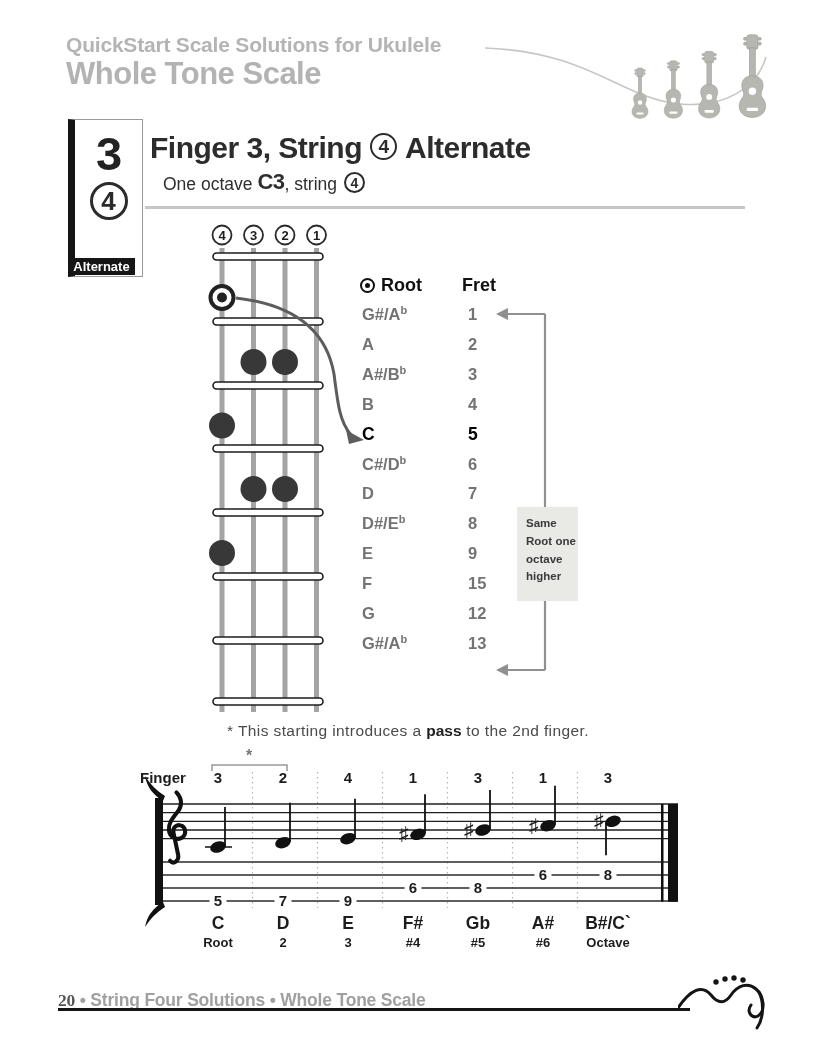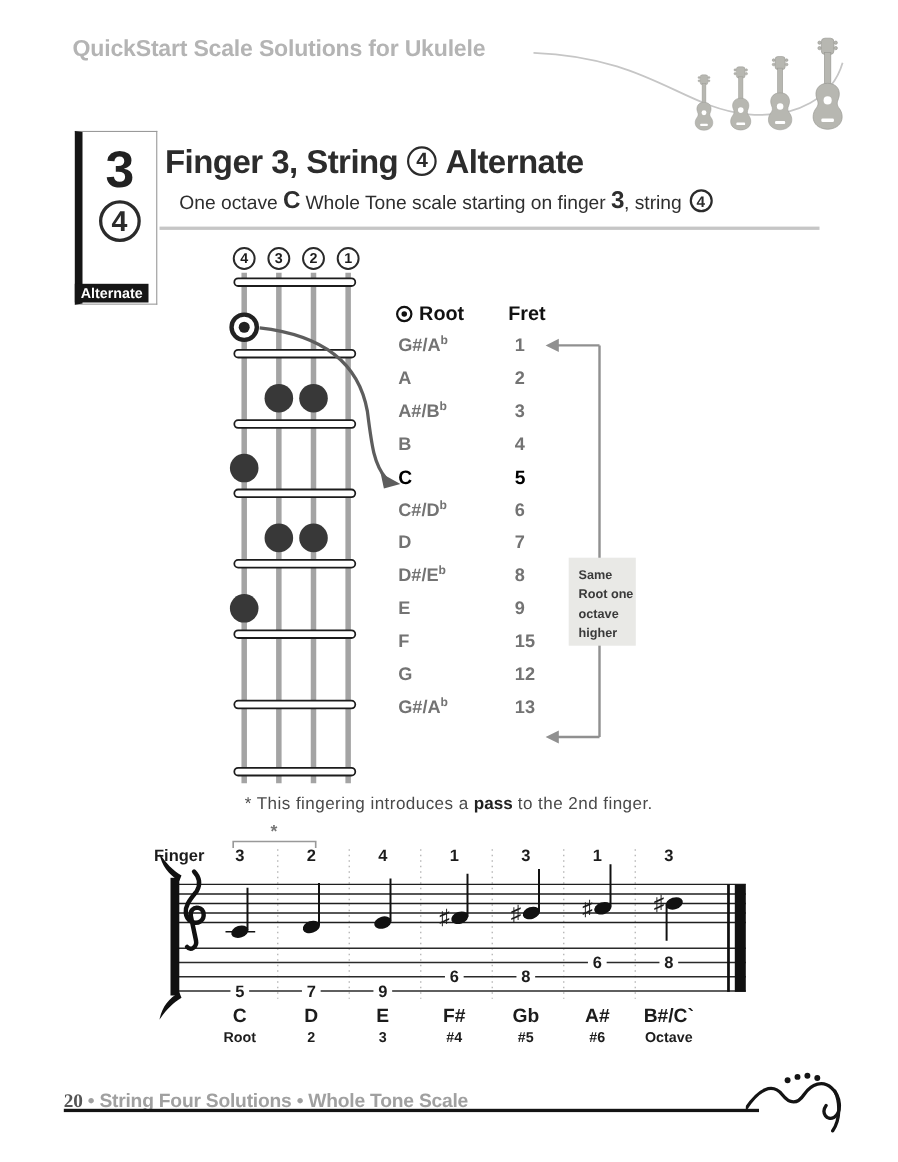--- a/index.html
+++ b/index.html
@@ -44,21 +44,21 @@
   .root-dot{width:5px;height:5px;background:#111;border-radius:50%;}
   .nt-fret-h{position:absolute;left:102px;}
   .nt-rows{position:absolute;left:2px;top:26px;}
   .nt-row{position:relative;height:29.85px;display:flex;align-items:center;width:160px;
     font-size:16.5px;font-weight:600;color:#737373;}
   .nt-row sup{font-size:11px;vertical-align:6px;line-height:0;}
   .nt-fret{position:absolute;left:106px;}
   .nt-bold{font-weight:800;color:#000;font-size:17.5px;}
 
   #table-arrows{left:485px;top:300px;z-index:1;}
-  .same-root{left:517px;top:507px;width:61px;height:80px;background:#e9e9e6;z-index:2;box-sizing:border-box;
+  .same-root{left:517px;top:507px;width:61px;height:94px;background:#e9e9e6;z-index:2;box-sizing:border-box;
     padding:8px 0 0 9px;font-size:11.5px;font-weight:600;color:#3a3a3a;line-height:1.55;}
 
   
   .footnote{left:128px;top:722px;width:560px;text-align:center;font-size:15.5px;color:#4a4a4a;letter-spacing:0.4px;}
   .footnote b{font-weight:800;color:#222;letter-spacing:0;text-align:right;}
 
   #notation-svg{left:128px;top:748px;}
   svg text{font-family:"Liberation Sans",sans-serif;fill:#1c1c1c;}
 
   
@@ -117,34 +117,35 @@
         <circle cx="29" cy="5" r="1.8"></circle>
         <circle cx="29" cy="11" r="1.8"></circle>
         <rect x="16.5" y="16" width="7" height="36"></rect>
         <path d="M20,50 C31,50 35,59 32,67 C30,72 30,74 33,78 C39,86 37,100 20,101 C3,100 1,86 7,78 C10,74 10,72 8,67 C5,59 9,50 20,50 Z"></path>
         <circle cx="20" cy="69" r="4.5" fill="#fff" stroke="none"></circle>
         <rect x="13" y="89" width="14" height="4" rx="1.5" fill="#fff" stroke="none"></rect>
       </g>
     </svg>
 
   <div class="abs kicker">QuickStart Scale Solutions for Ukulele</div>
+  <div class="abs doc-title">Whole Tone Scale</div>
 
   <div class="abs badge-box">
     <div class="badge-finger">3</div>
     <div class="circ badge-circle">4</div>
     <div class="badge-label">Alternate</div>
   </div>
 
   <div class="abs heading">
     <span>Finger 3, String</span>
     <span class="circ big">4</span>
     <span>Alternate</span>
   </div>
   <div class="abs subtitle">
-    <span>One octave </span><span class="sub-big">C</span><span> Whole Tone scale starting on finger </span><span class="sub-big">3</span><span>, string </span><span class="circ small">4</span>
+    <span>One octave </span><span class="sub-big">C</span><span class="sub-big">3</span><span>, string </span><span class="circ small">4</span>
   </div>
   <div class="abs title-rule"></div>
 
   <svg id="fretboard-svg" class="abs" width="212" height="505">
       <line x1="34" y1="26" x2="34" y2="490" stroke="#a4a4a4" stroke-width="5"></line>
       <line x1="65.5" y1="26" x2="65.5" y2="490" stroke="#a4a4a4" stroke-width="5"></line>
       <line x1="97" y1="26" x2="97" y2="490" stroke="#a4a4a4" stroke-width="5"></line>
       <line x1="128.5" y1="26" x2="128.5" y2="490" stroke="#a4a4a4" stroke-width="5"></line>
       <circle cx="34" cy="13" r="9.5" fill="none" stroke="#2a2a2a" stroke-width="1.8"></circle>
       <text x="34" y="17.5" text-anchor="middle" font-size="13" font-weight="700">4</text>
@@ -242,21 +243,21 @@
       <polygon points="11,370 23,364 23,376" fill="#909090"></polygon>
     </svg>
   <div class="abs same-root" id="same-root-box">
       <div>Same</div>
       <div>Root one</div>
       <div>octave</div>
       <div>higher</div>
     </div>
 
   <div class="abs footnote">
-    <span>* This fingering introduces a </span><b>pass</b><span> to the 2nd finger.</span>
+    <span>* This starting introduces a </span><b>pass</b><span> to the 2nd finger.</span>
   </div>
 
   <svg id="notation-svg" class="abs" width="566" height="212">
       <text x="12" y="35" text-anchor="start" font-size="15" font-weight="800">Finger</text>
       <path d="M84,23 L84,17 L159,17 L159,23" fill="none" stroke="#999" stroke-width="1.5"></path>
       <text x="121" y="13" text-anchor="middle" font-size="16" font-weight="700" style="fill:#777">*</text>
       <line x1="124.5" y1="24" x2="124.5" y2="160" stroke="#b3b3b3" stroke-width="1.2" stroke-dasharray="1.5,3.5"></line>
       <line x1="189.5" y1="24" x2="189.5" y2="160" stroke="#b3b3b3" stroke-width="1.2" stroke-dasharray="1.5,3.5"></line>
       <line x1="254.5" y1="24" x2="254.5" y2="160" stroke="#b3b3b3" stroke-width="1.2" stroke-dasharray="1.5,3.5"></line>
       <line x1="319.5" y1="24" x2="319.5" y2="160" stroke="#b3b3b3" stroke-width="1.2" stroke-dasharray="1.5,3.5"></line>

